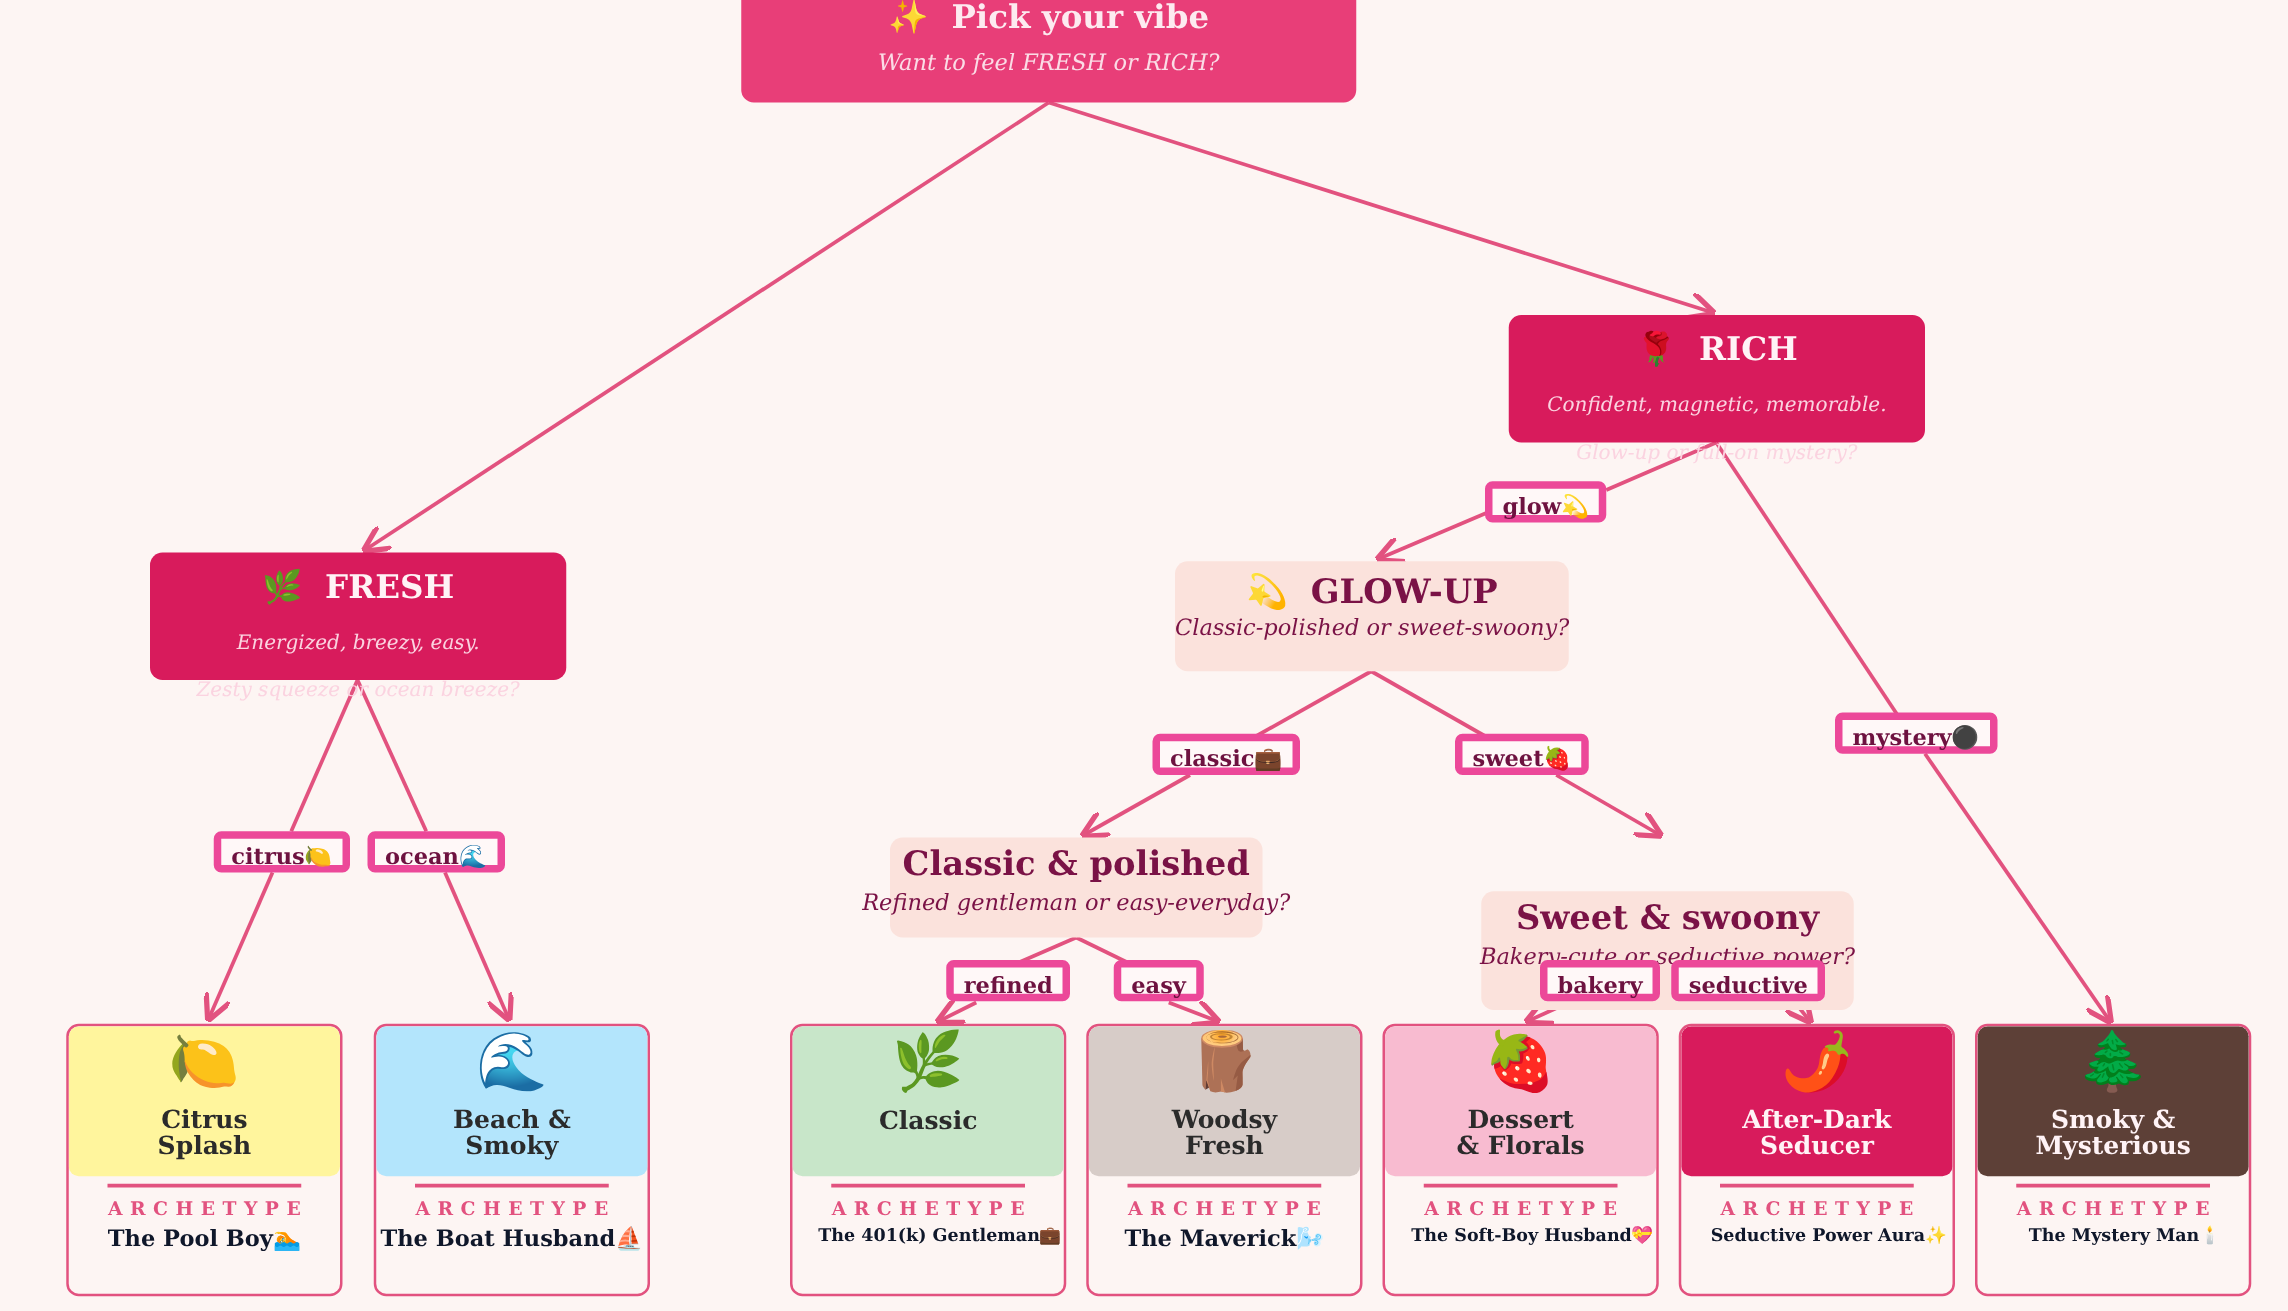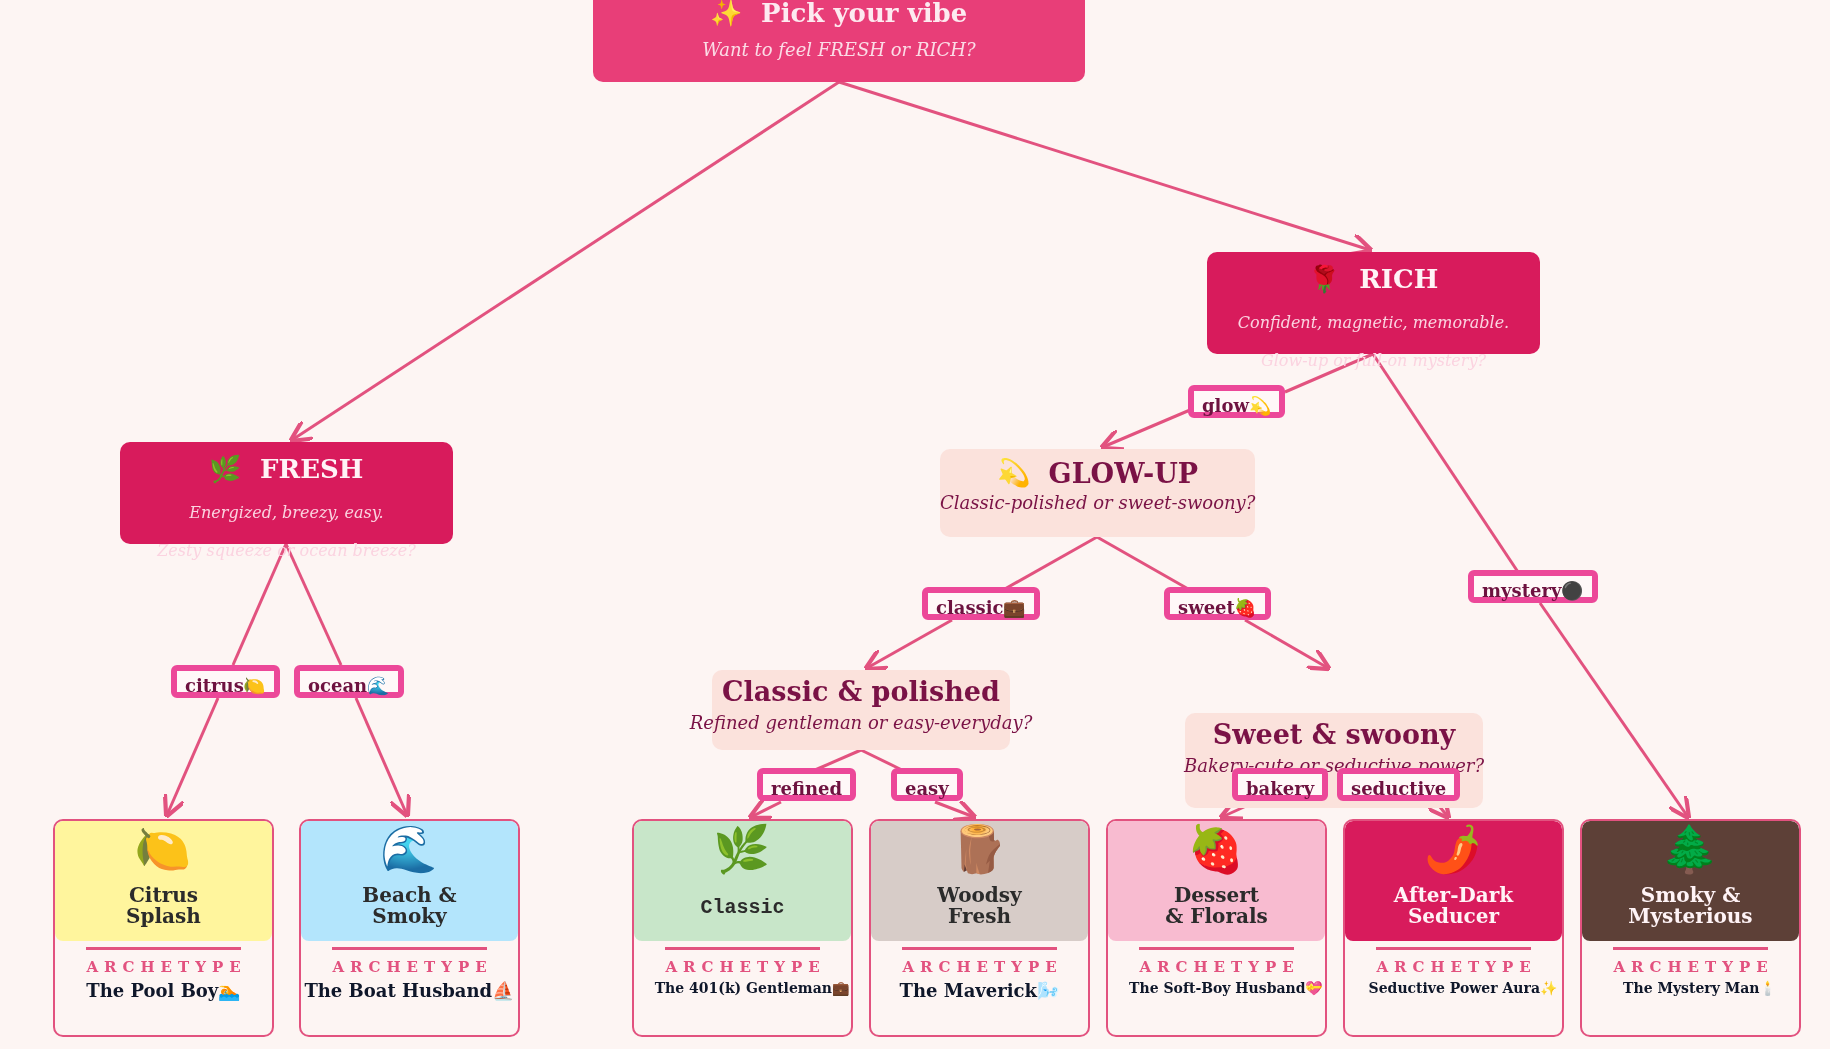--- a/index.html
+++ b/index.html
@@ -22,21 +22,21 @@
   .glow{left:940px;top:449px;width:315px;height:88px;}
   .classicp{left:712px;top:670px;width:298px;height:80px;}
   .sweetp{left:1185px;top:670px;width:298px;height:95px;margin-top:43px;}
   .light.mid .ttl{margin-top:6px;}
   .light.mid .sub{margin-top:6px;margin-left:-40px;margin-right:-40px;}
   .elabel{position:absolute;box-sizing:border-box;height:33px;background:#FFF8F8;border:6px solid #ec4899;border-radius:6px;color:#6E1240;font-weight:bold;font-size:18px;line-height:29px;padding:0 8px;white-space:nowrap;}
   .card{position:absolute;top:819px;width:221px;height:218px;box-sizing:border-box;border:2px solid #E2527F;border-radius:10px;background:#FDF5F3;overflow:hidden;}
   .card .head{height:120px;border-radius:8px 8px 8px 8px;position:relative;text-align:center;}
   .card .emoji{font-size:46px;line-height:56px;padding-top:0px;height:56px;}
   .card .cname{font-weight:bold;font-size:20px;line-height:21px;margin-top:8px;}
-  .card .cname.one{margin-top:20px;font-family:Liberation Mono, monospace;}
+  .card .cname.one{margin-top:9px;}
   .card .rule{width:155px;height:3px;background:#E2527F;margin:6px auto 0 auto;}
   .card .arch{font-weight:bold;font-size:15px;letter-spacing:6px;color:#E2527F;text-align:center;margin-top:8px;padding-left:6px;}
   .card .aname{font-weight:bold;color:#0f172a;text-align:center;font-size:18px;margin-top:4px;white-space:nowrap;}
   .card .aname.sm{font-size:14px;padding-left:19px;}
 </style>
 </head>
 <body>
 
 <svg class="edges">
   <defs>

